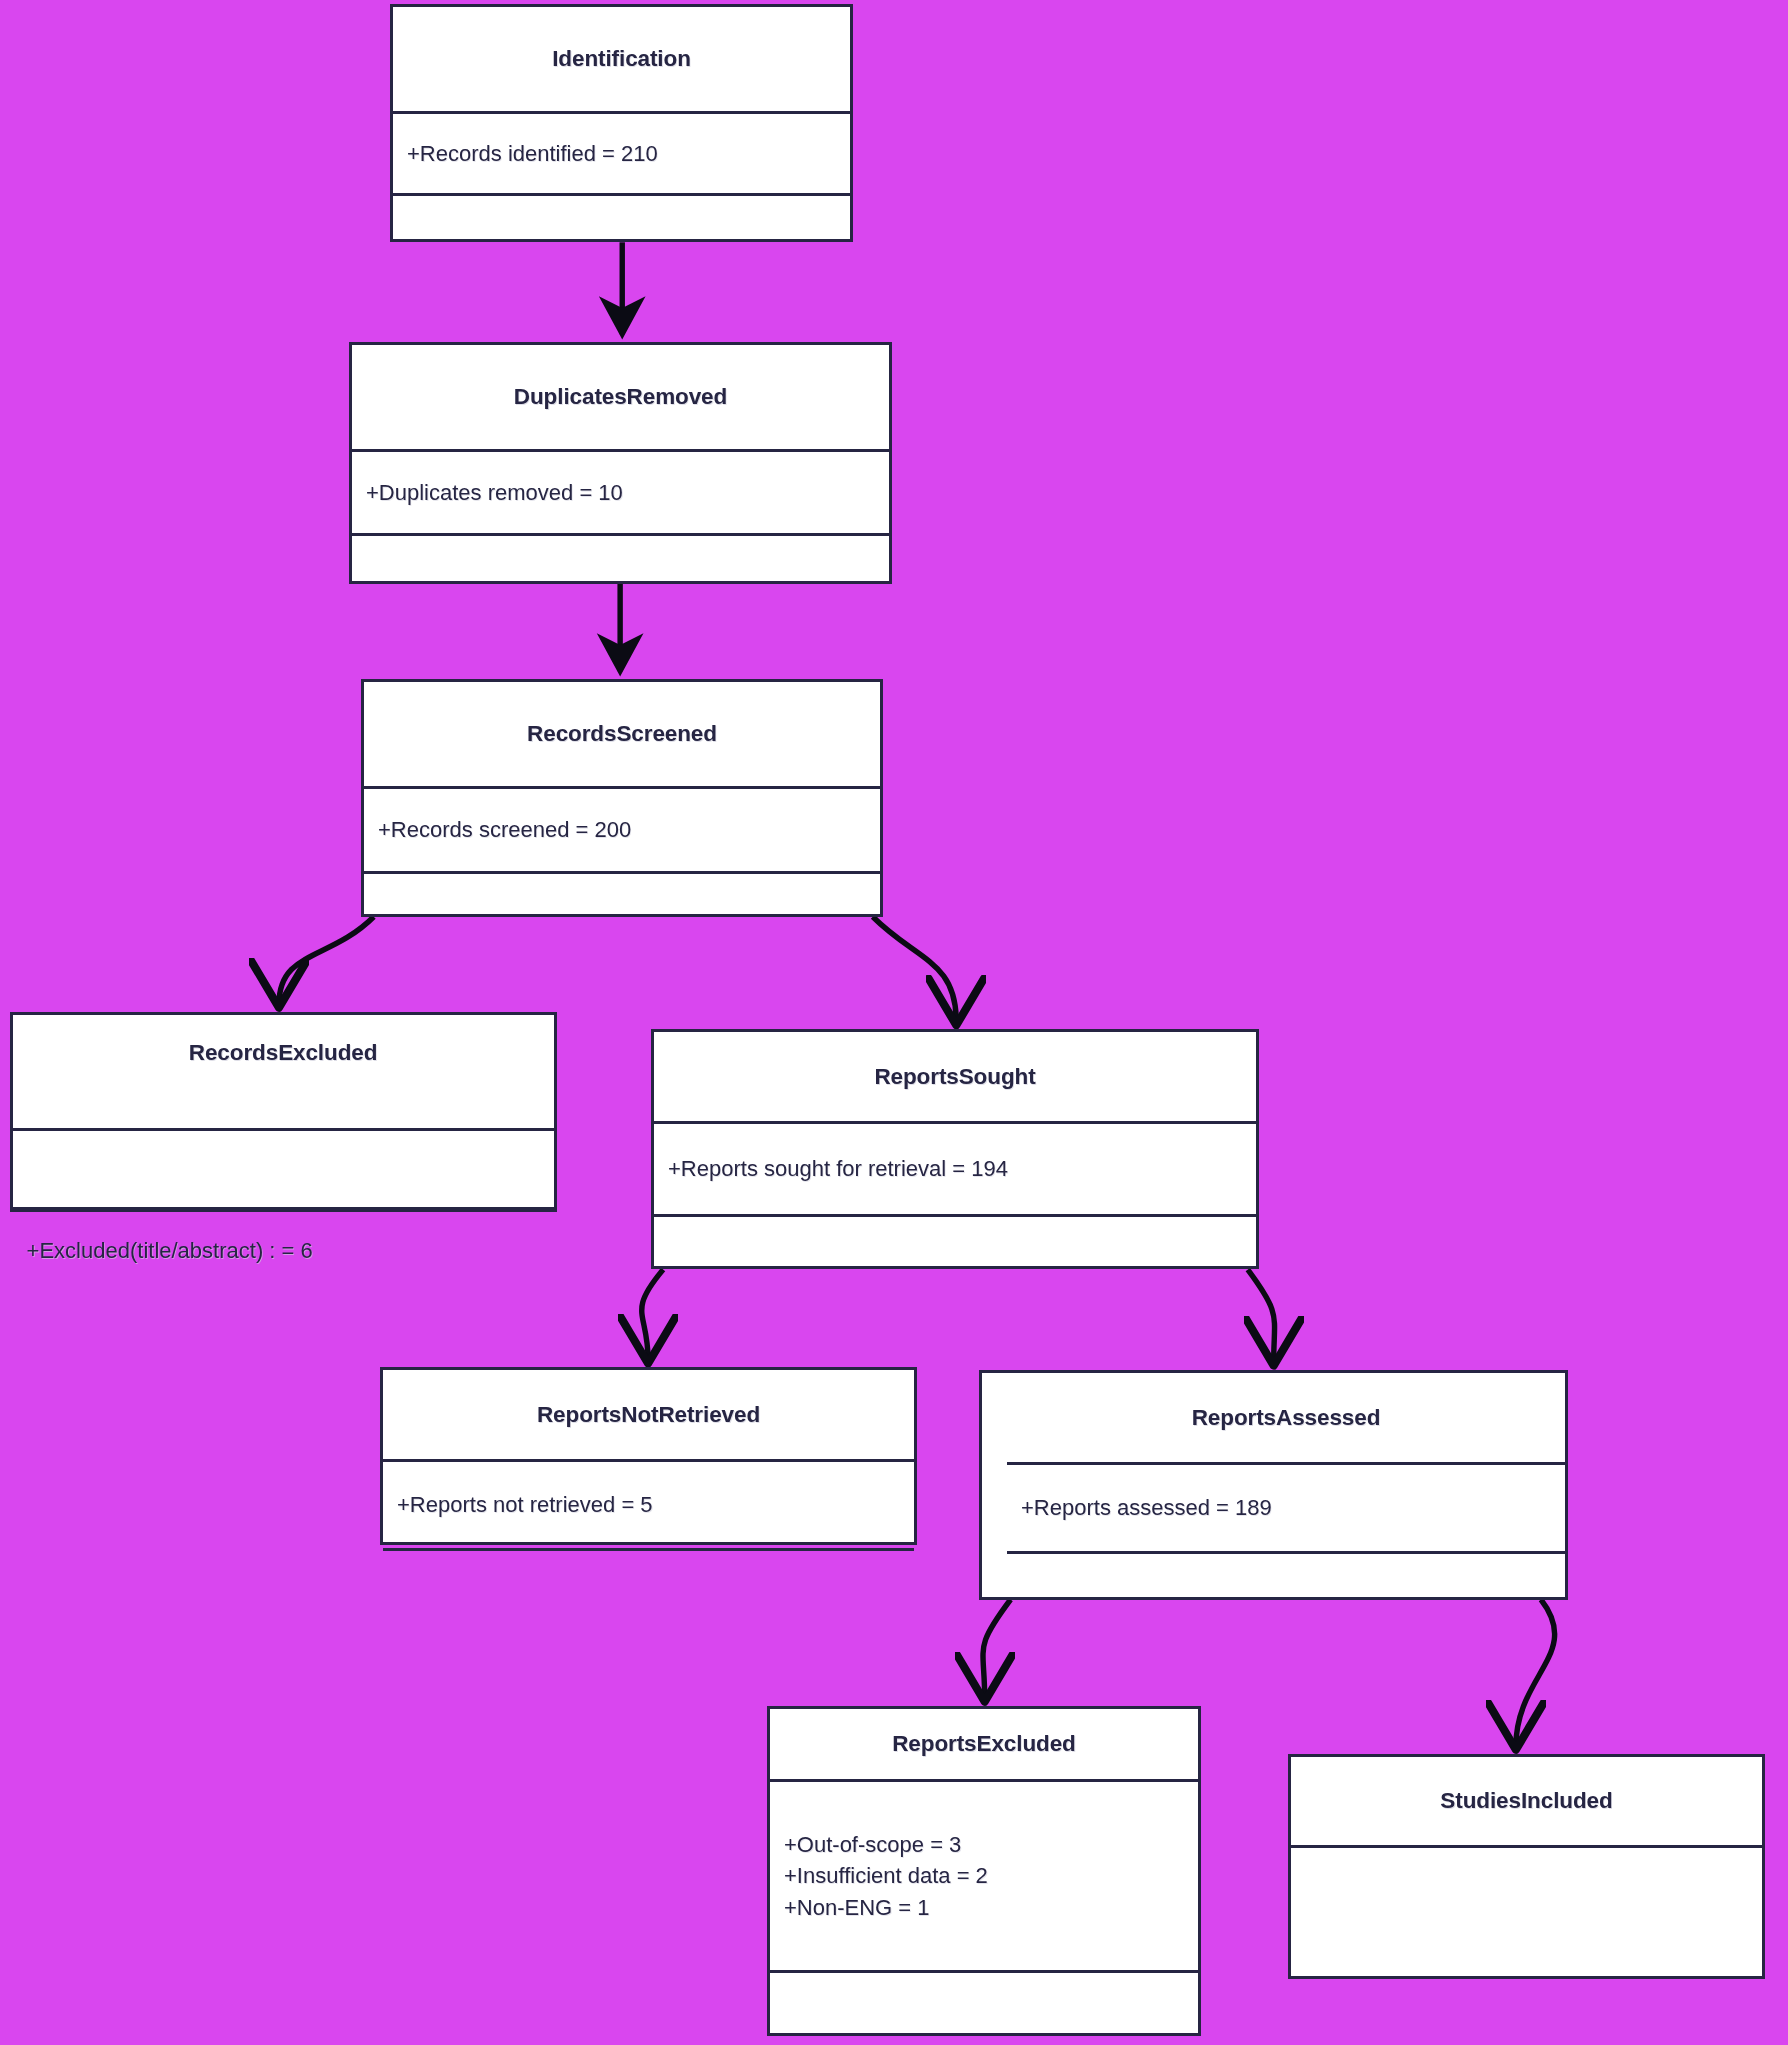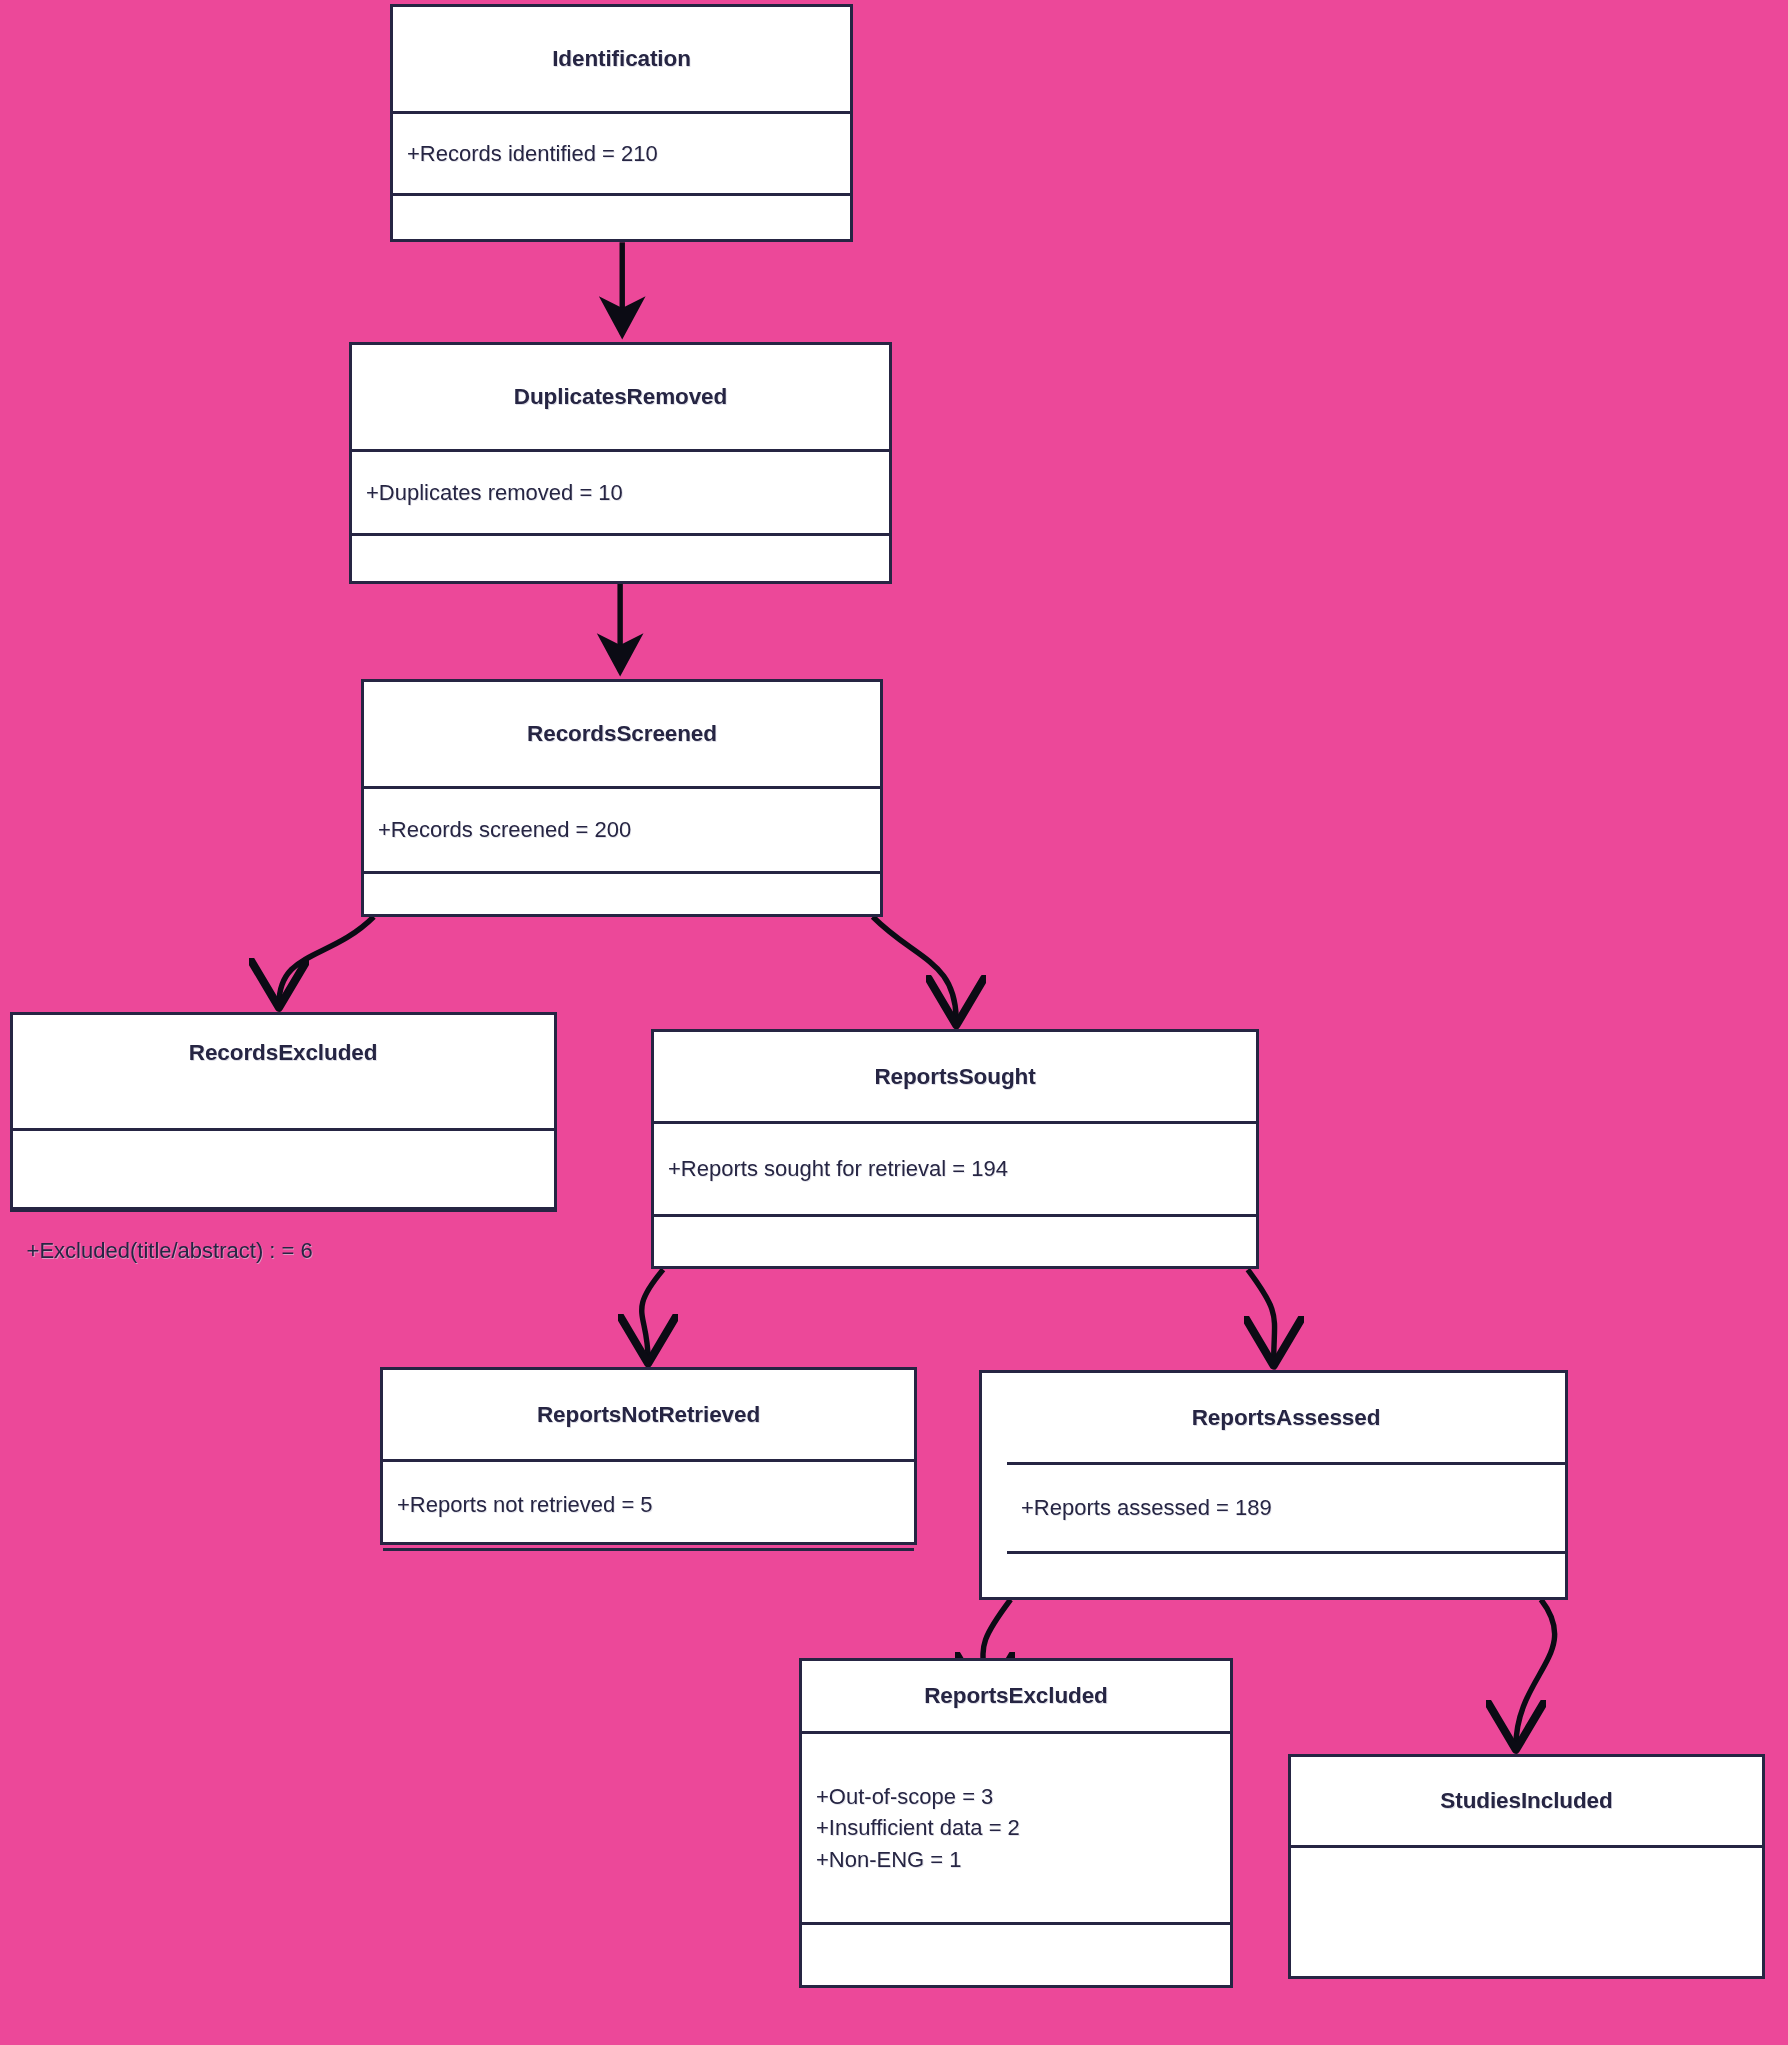--- a/index.html
+++ b/index.html
@@ -1,17 +1,17 @@
 <!DOCTYPE html>
 <html style="font-size:6.7px"><head>
 <meta charset="utf-8">
 <style>
   html,body{margin:0;padding:0;background:#ffffff;}
   body{font-family:"Liberation Sans","DejaVu Sans",sans-serif;}
-  #stage{position:relative;width:1789px;height:2046px;background:#ec4899;overflow:hidden;}
+  #stage{position:relative;width:1789px;height:2046px;background:#d946ef;overflow:hidden;}
   #wires{position:absolute;left:0;top:0;width:1789px;height:2046px;pointer-events:none;}
 
   .uml{position:absolute;box-sizing:border-box;background:#ffffff;
        border:3.8px solid #262543;display:flex;flex-direction:column;}
   .uml::after{content:"";position:absolute;left:7.5px;top:7.5px;right:-7.5px;bottom:-7.5px;
               background:#efefef;z-index:-1;}
   .cmp{box-sizing:border-box;display:flex;align-items:center;overflow:hidden;}
   .cmp + .cmp{border-top:3.8px solid #262543;}
   .cmp-title{justify-content:center;}
   .cmp-attrs{flex-direction:column;align-items:flex-start;justify-content:center;padding-left:14px;}
@@ -112,21 +112,21 @@
       </div>
       <div class="uml" style="left: 979px; top: 1370px; width: 589px; height: 230px; padding-left: 25px;">
         <div class="cmp cmp-title" style="height: 89px; flex: 0 0 89px;">
           <div class="cls-name">ReportsAssessed</div>
         </div>
         <div class="cmp cmp-attrs" style="height: 89px; flex: 0 0 89px;">
           <div class="attr">+Reports assessed = 189</div>
         </div>
         <div class="cmp cmp-attrs" style="height: 51px; flex: 0 0 51px;"></div>
       </div>
-      <div class="uml" style="left: 767px; top: 1658px; width: 434px; height: 330px; margin-left: 32px;">
+      <div class="uml" style="left: 767px; top: 1706px; width: 434px; height: 330px;">
         <div class="cmp cmp-title" style="height: 70px; flex: 0 0 70px;">
           <div class="cls-name">ReportsExcluded</div>
         </div>
         <div class="cmp cmp-attrs" style="height: 191px; flex: 0 0 191px;">
           <div class="attr">+Out-of-scope = 3</div>
           <div class="attr">+Insufficient data = 2</div>
           <div class="attr">+Non-ENG = 1</div>
         </div>
         <div class="cmp cmp-attrs" style="height: 68px; flex: 0 0 68px;"></div>
       </div>

